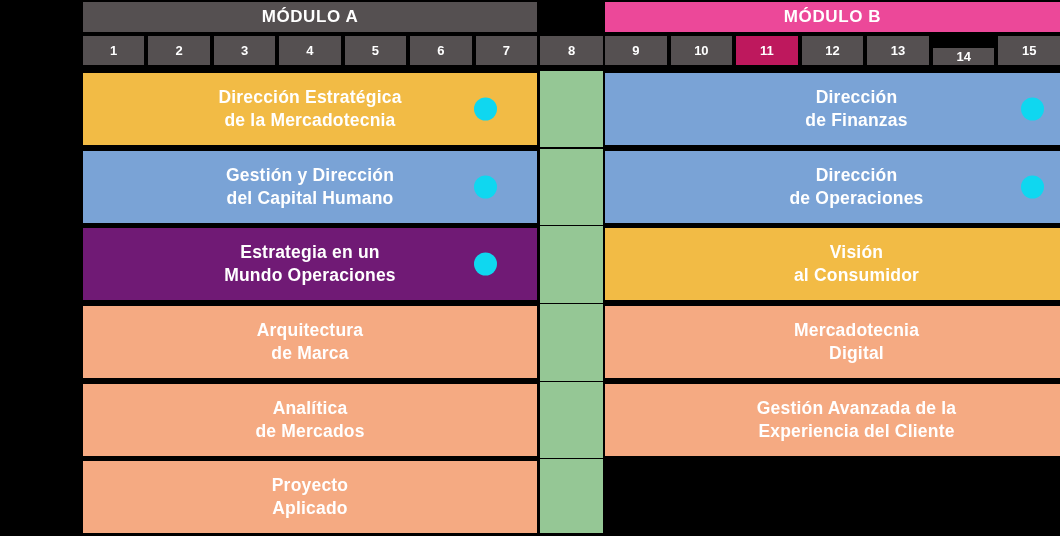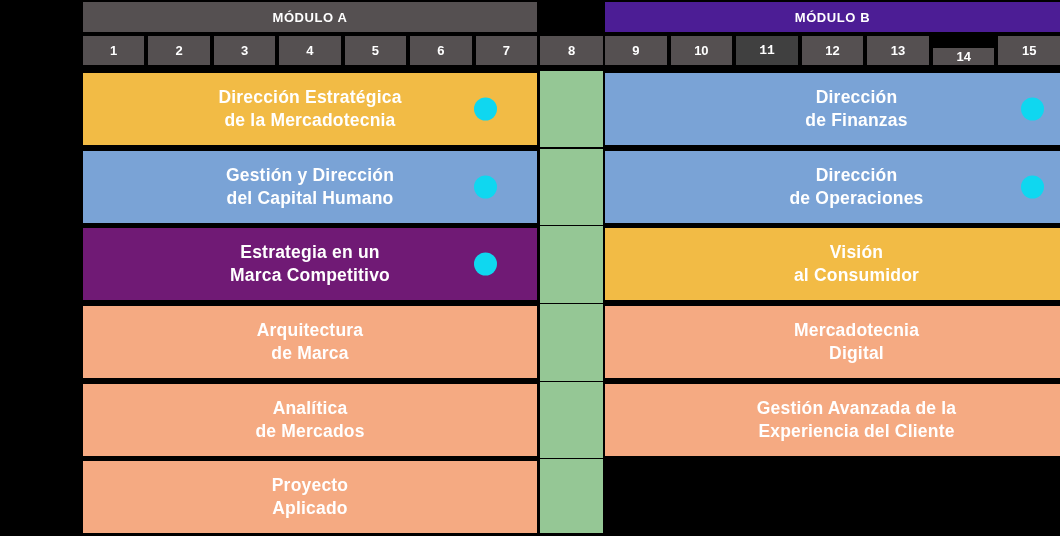--- a/index.html
+++ b/index.html
@@ -8,21 +8,21 @@
     font-family:"Liberation Sans",sans-serif;
     -webkit-font-smoothing:antialiased;
   }
   #stage{
     position:relative;width:1060px;height:536px;overflow:hidden;
   }
   
   .hdr{
     position:absolute;top:2px;height:30px;
     display:flex;align-items:center;justify-content:center;
-    color:#fff;font-weight:700;font-size:13px;letter-spacing:.6px;
+    color:#fff;font-weight:700;font-size:17px;letter-spacing:.6px;
   }
   #hdrA{left:83px;width:454px;}
   #hdrB{left:605px;width:455px;}
   
   .numgroup{
     position:absolute;top:36px;height:29px;
     display:flex;gap:4px;
   }
   #numsA{left:83px;width:454px;}
   #numsB{left:605px;width:455px;}
@@ -65,38 +65,38 @@
   }
 </style>
 </head>
 <body style="background-color: rgb(0, 0, 0);">
 
 <div id="stage" style="background-color: rgb(0, 0, 0);">
 
   <div id="hdrA" class="hdr" style="background-color: rgb(85, 80, 81);">
     <span>MÓDULO A</span>
   </div>
-  <div id="hdrB" class="hdr" style="background-color: #4c1d95;">
+  <div id="hdrB" class="hdr" style="background-color: #ec4899;">
     <span>MÓDULO B</span>
   </div>
 
   <div id="numsA" class="numgroup">
     <div class="numcell" style="background-color: rgb(85, 80, 81);">1</div>
     <div class="numcell" style="background-color: rgb(85, 80, 81);">2</div>
     <div class="numcell" style="background-color: rgb(85, 80, 81);">3</div>
     <div class="numcell" style="background-color: rgb(85, 80, 81);">4</div>
     <div class="numcell" style="background-color: rgb(85, 80, 81);">5</div>
     <div class="numcell" style="background-color: rgb(85, 80, 81);">6</div>
     <div class="numcell" style="background-color: rgb(85, 80, 81);">7</div>
   </div>
   <div id="num8" style="background-color: rgb(85, 80, 81);">8</div>
   <div id="numsB" class="numgroup">
     <div class="numcell" style="background-color: rgb(85, 80, 81);">9</div>
     <div class="numcell" style="background-color: rgb(85, 80, 81);">10</div>
-    <div class="numcell" style="background-color: #404040; font-family: Liberation Mono, monospace;">11</div>
+    <div class="numcell" style="background-color: #be185d;">11</div>
     <div class="numcell" style="background-color: rgb(85, 80, 81);">12</div>
     <div class="numcell" style="background-color: rgb(85, 80, 81);">13</div>
     <div class="numcell" style="background-color: rgb(85, 80, 81); margin-top: 12px;">14</div>
     <div class="numcell" style="background-color: rgb(85, 80, 81);">15</div>
   </div>
 
   <div class="gseg g0" style="background-color: rgb(149, 199, 149);"></div>
   <div class="gseg g1" style="background-color: rgb(149, 199, 149);"></div>
   <div class="gseg g2" style="background-color: rgb(149, 199, 149);"></div>
   <div class="gseg g3" style="background-color: rgb(149, 199, 149);"></div>
@@ -108,21 +108,21 @@
     <span>de la Mercadotecnia</span>
     <span class="dot" style="background-color: rgb(15, 215, 240);"></span>
   </div>
   <div class="block bl r1" style="background-color: rgb(122, 163, 214);">
     <span>Gestión y Dirección</span>
     <span>del Capital Humano</span>
     <span class="dot" style="background-color: rgb(15, 215, 240);"></span>
   </div>
   <div class="block bl r2" style="background-color: #701a75;">
     <span>Estrategia en un</span>
-    <span>Marca Competitivo</span>
+    <span>Mundo Operaciones</span>
     <span class="dot" style="background-color: rgb(15, 215, 240);"></span>
   </div>
   <div class="block bl r3" style="background-color: rgb(245, 170, 130);">
     <span>Arquitectura</span>
     <span>de Marca</span>
 
   </div>
   <div class="block bl r4" style="background-color: rgb(245, 170, 130);">
     <span>Analítica</span>
     <span>de Mercados</span>

